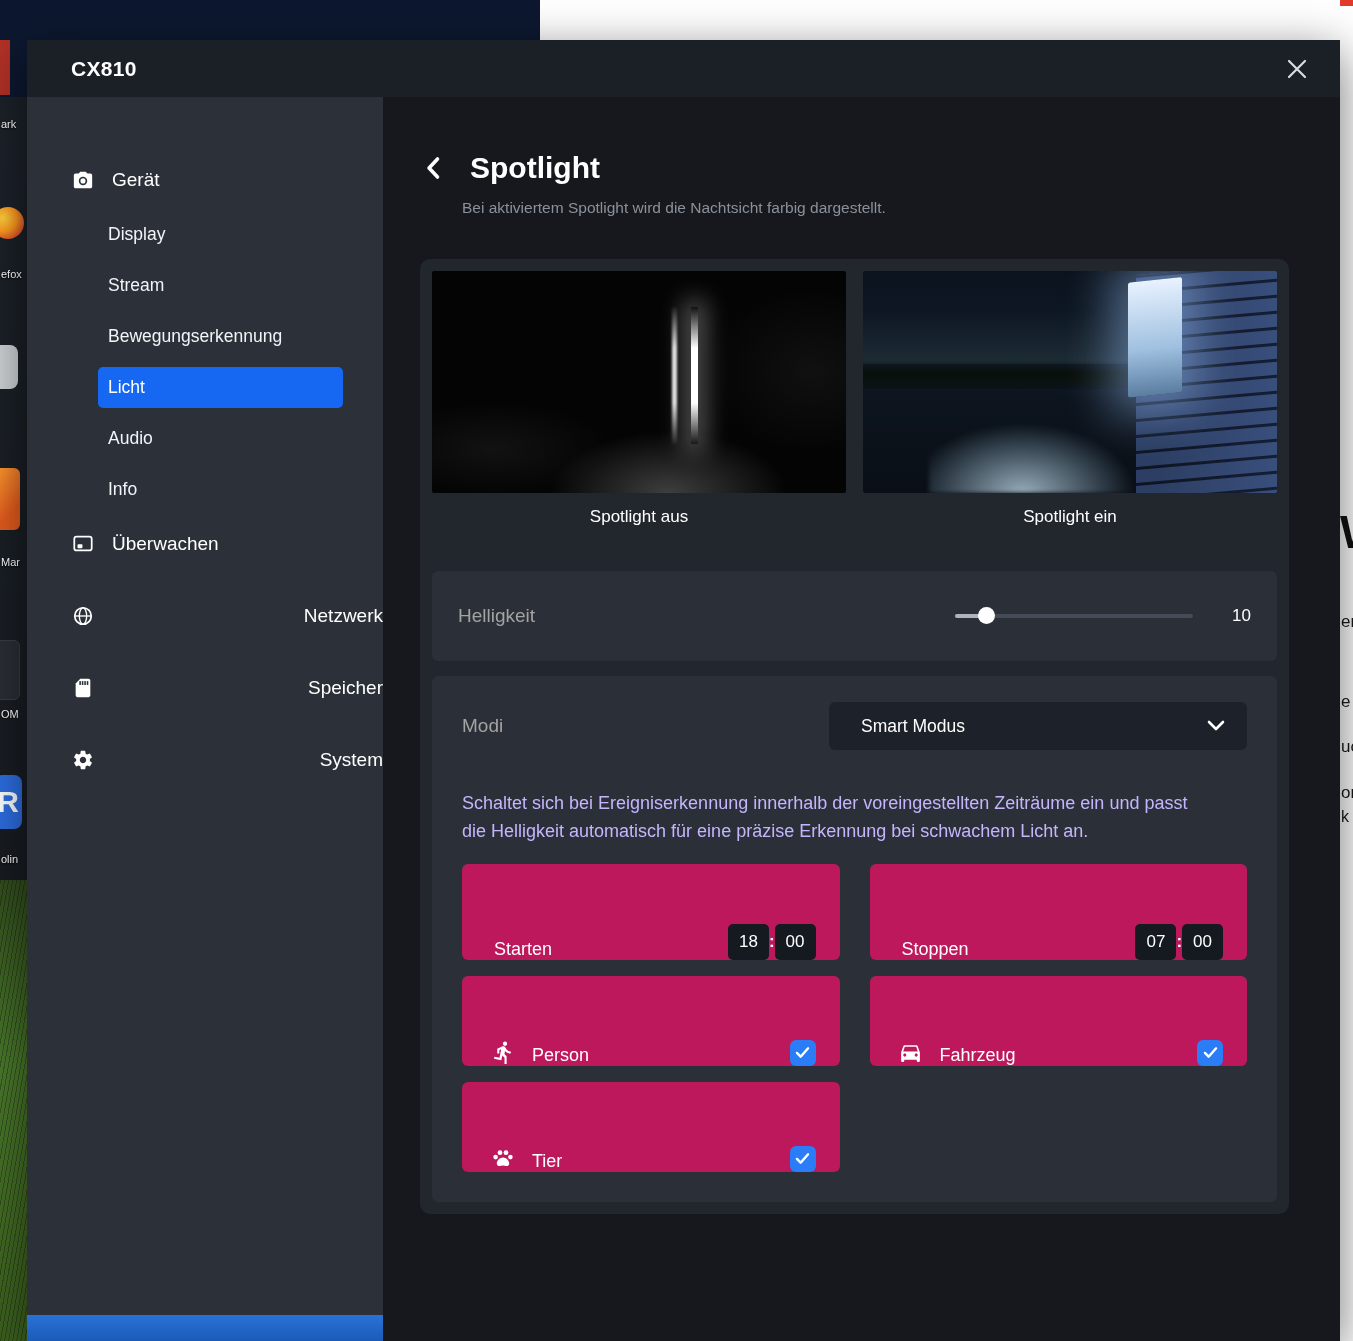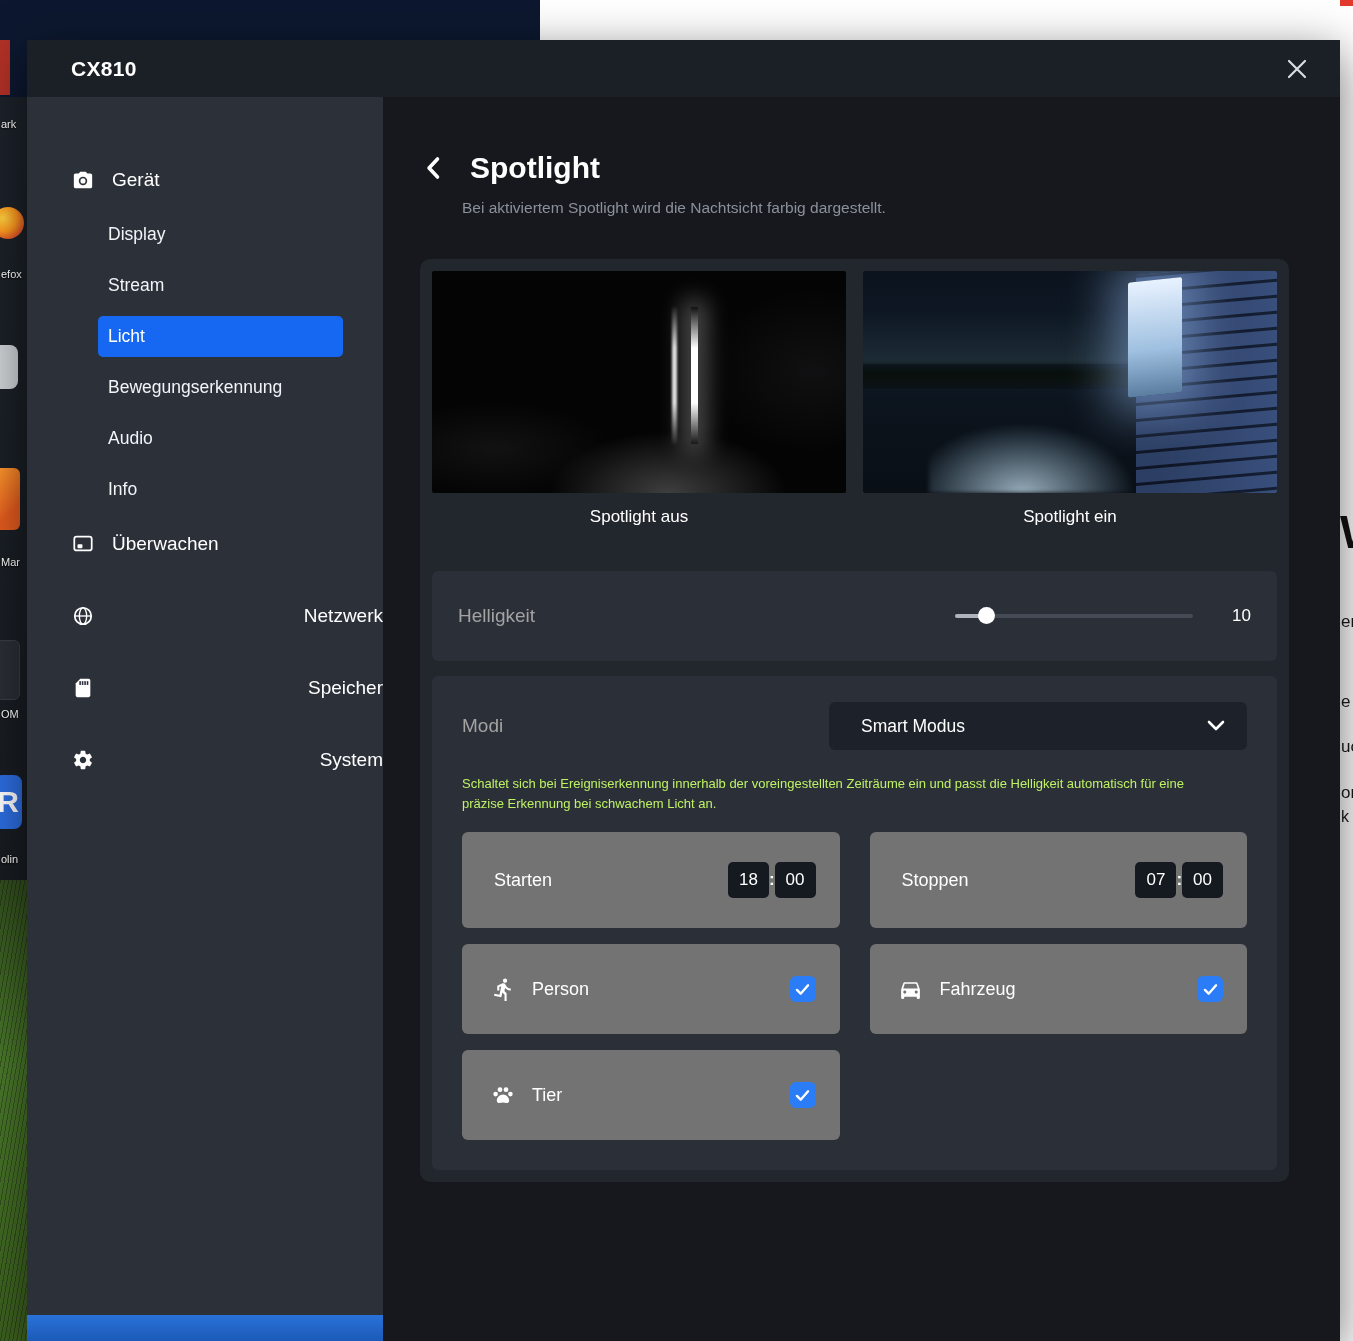--- a/index.html
+++ b/index.html
@@ -120,24 +120,24 @@
   .slider-fill  { position:absolute; left:0; width:13%; top:7px; height:4px; background:#aeb4bc; border-radius:2px; }
   .slider-thumb { position:absolute; left:13%; top:0; width:17px; height:17px; margin-left:-8px;
                   background:#fff; border-radius:50%; cursor:pointer; }
   .slider-value { width:46px; text-align:right; color:#fff; font-size:17px; margin-left:12px; }
 
   .modes-box { margin-top:15px; background:#2a2f38; border-radius:6px; padding:26px 30px 30px; }
   .modes-header { display:flex; align-items:center; }
   .dropdown { margin-left:auto; width:418px; height:48px; background:#1d212a; border-radius:6px;
               display:flex; align-items:center; padding:0 22px 0 32px; color:#fff; font-size:17.5px; cursor:pointer; }
   .dropdown .chev { margin-left:auto; display:flex; }
-  .modes-desc { color:#bef264; font-size:13px; line-height:1.55; margin:24px 0 0; max-width:745px; }
+  .modes-desc { color:#c4b5fd; font-size:18px; line-height:1.55; margin:40px 0 0; max-width:745px; }
 
   .grid { margin-top:18px; display:grid; grid-template-columns:1fr 1fr; column-gap:30px; row-gap:16px; }
-  .cell { background:#737373; border-radius:6px; display:flex; align-items:center; padding:0 24px 0 32px; }
+  .cell { background:#be185d; border-radius:6px; display:flex; align-items:flex-end; padding:0 24px 0 32px; }
   .cell.time { height:96px; }
   .cell.detect { height:90px; padding-left:28px; }
   .cell-label { color:#fff; font-size:18px; }
   .time-group { margin-left:auto; display:flex; align-items:center; gap:0; }
   .time-chip { background:#151920; color:#fff; border-radius:5px; padding:8px 11px; font-size:17px; cursor:pointer; }
   .colon { color:#fff; font-size:17px; font-weight:bold; }
   .detect-icon { width:26px; height:26px; margin-right:16px; display:flex; align-items:center; justify-content:center; flex:none; }
   .checkbox { margin-left:auto; width:26px; height:26px; background:#2b7cf7; border-radius:6px;
               display:flex; align-items:center; justify-content:center; cursor:pointer; flex:none; }
 </style>
@@ -196,22 +196,22 @@
               <circle cx="12" cy="13" r="4.6" fill="#2b3039"></circle>
                 <circle cx="12" cy="13" r="2.8" fill="#fff"></circle>
             </svg>
           </span>
           <span>Gerät</span>
         </div>
 
         <div class="sub-items">
           <div class="sub-item">Display</div>
           <div class="sub-item">Stream</div>
+          <div class="sub-item">Bewegungserkennung</div>
           <div class="sub-item selected">Licht</div>
-          <div class="sub-item">Bewegungserkennung</div>
           <div class="sub-item">Audio</div>
           <div class="sub-item">Info</div>
         </div>
 
         <div class="nav-section">
           <span class="nav-icon">
             <svg width="22" height="22" viewBox="0 0 24 24">
               <rect x="2.5" y="4" width="19" height="15" rx="2.5" fill="none" stroke="#fff" stroke-width="1.9"></rect>
               <rect x="6" y="12.2" width="5.4" height="4.3" rx="1" fill="#fff"></rect>
             </svg>

